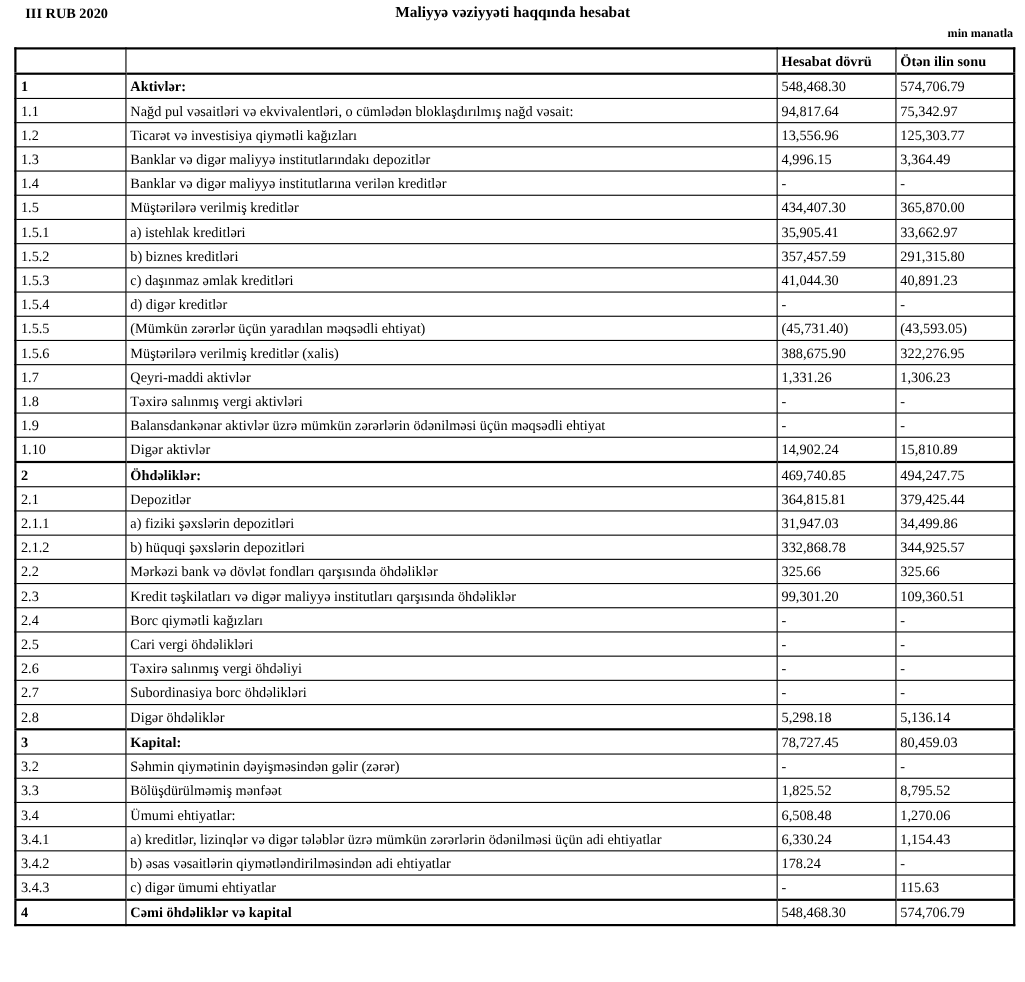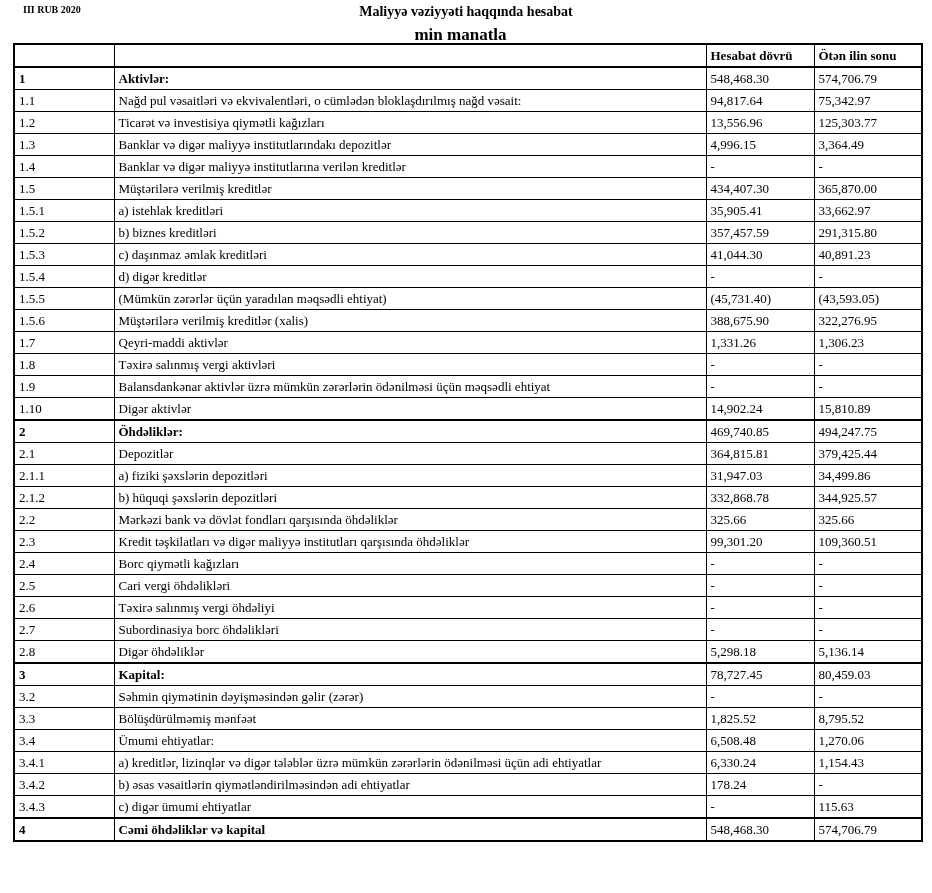--- a/index.html
+++ b/index.html
@@ -19,32 +19,32 @@
   .topbar {
     position: relative;
     height: 20px;
     padding-top: 4px;
   }
   .period {
     position: absolute;
     left: 23px;
     top: 4px;
     font-weight: bold;
-    font-size: 10px;
+    font-size: 13px;
     white-space: nowrap;
   }
   .title {
     text-align: center;
     font-weight: bold;
     font-size: 14px;
   }
   .unit-note {
-    text-align: center;
-    font-weight: bold;
-    font-size: 17px;
+    text-align: right;
+    font-weight: bold;
+    font-size: 11px;
     padding-right: 11px;
     margin-top: 1px;
     height: 17px;
   }
   table.report {
     border-collapse: collapse;
     table-layout: fixed;
     margin-left: 13px;
     margin-top: 1px;
     width: 908px;

